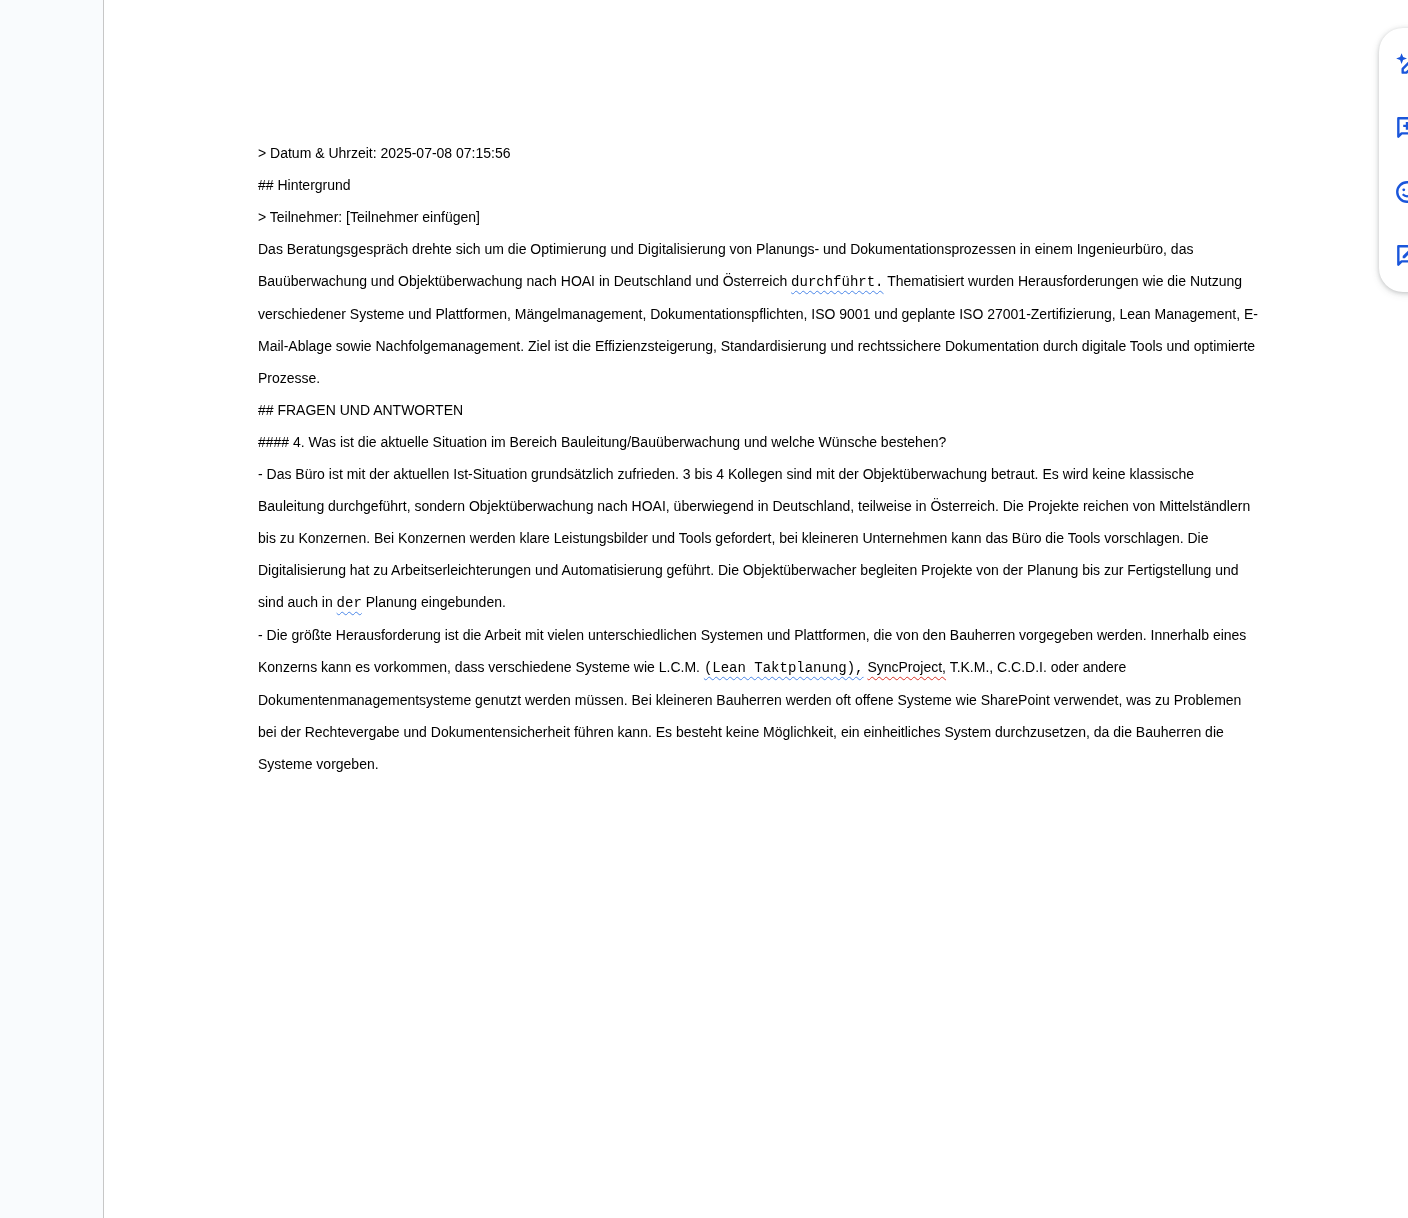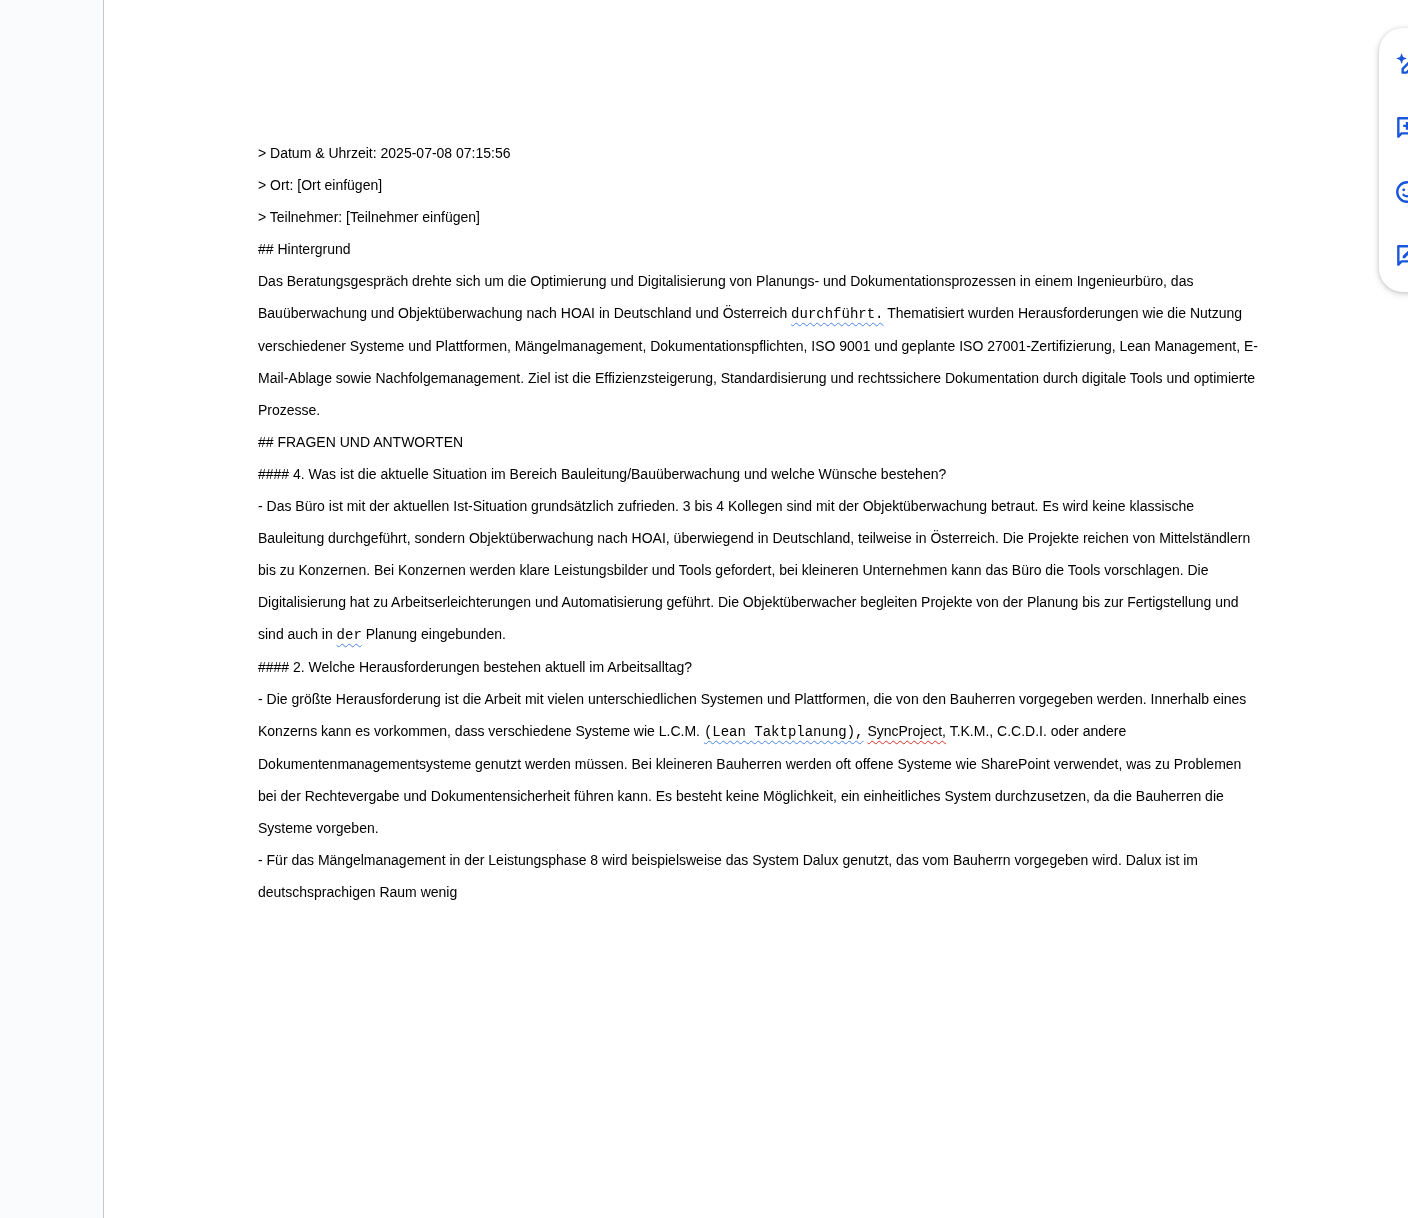--- a/index.html
+++ b/index.html
@@ -82,35 +82,32 @@
   </style>
 </head>
 <body>
 
 <div class="left-gutter"></div>
 
 <div class="page"></div>
 
 <div class="doc-body">
   <p class="doc-line">&gt; Datum &amp; Uhrzeit:  2025-07-08 07:15:56</p>
-  <p class="doc-line">&gt; Ort: [Ort einfügen]</p>
+  <p class="doc-line">## Hintergrund</p>
+
   <p class="doc-line">&gt; Teilnehmer: [Teilnehmer einfügen]</p>
-
-  <p class="doc-line">## Hintergrund</p>
   <p class="doc-line"><span>Das Beratungsgespräch drehte sich um die Optimierung und Digitalisierung von Planungs- und Dokumentationsprozessen in einem Ingenieurbüro, das Bauüberwachung und Objektüberwachung nach HOAI in Deutschland und Österreich </span><span class="spell-blue">durchführt.</span><span> Thematisiert wurden Herausforderungen wie die Nutzung verschiedener Systeme und Plattformen, Mängelmanagement, Dokumentationspflichten, ISO 9001 und geplante ISO 27001-Zertifizierung, Lean Management, E-Mail-Ablage sowie Nachfolgemanagement. Ziel ist die Effizienzsteigerung, Standardisierung und rechtssichere Dokumentation durch digitale Tools und optimierte Prozesse.</span></p>
 
   <p class="doc-line">## FRAGEN UND ANTWORTEN</p>
 
   <p class="doc-line">#### 4. Was ist die aktuelle Situation im Bereich Bauleitung/Bauüberwachung und welche Wünsche bestehen?</p>
   <p class="doc-line"><span>- Das Büro ist mit der aktuellen Ist-Situation grundsätzlich zufrieden. 3 bis 4 Kollegen sind mit der Objektüberwachung betraut. Es wird keine klassische Bauleitung durchgeführt, sondern Objektüberwachung nach HOAI, überwiegend in Deutschland, teilweise in Österreich. Die Projekte reichen von Mittelständlern bis zu Konzernen. Bei Konzernen werden klare Leistungsbilder und Tools gefordert, bei kleineren Unternehmen kann das Büro die Tools vorschlagen. Die Digitalisierung hat zu Arbeitserleichterungen und Automatisierung geführt. Die Objektüberwacher begleiten Projekte von der Planung bis zur Fertigstellung und sind auch in </span><span class="spell-blue">der</span><span> Planung eingebunden.</span></p>
 
-  <p class="doc-line">#### 2. Welche Herausforderungen bestehen aktuell im Arbeitsalltag?</p>
   <p class="doc-line"><span>- Die größte Herausforderung ist die Arbeit mit vielen unterschiedlichen Systemen und Plattformen, die von den Bauherren vorgegeben werden. Innerhalb eines Konzerns kann es vorkommen, dass verschiedene Systeme wie L.C.M. </span><span class="spell-blue">(Lean Taktplanung),</span><span> </span><span class="spell-red">SyncProject,</span><span> T.K.M., C.C.D.I. oder andere Dokumentenmanagementsysteme genutzt werden müssen. Bei kleineren Bauherren werden oft offene Systeme wie SharePoint verwendet, was zu Problemen bei der Rechtevergabe und Dokumentensicherheit führen kann. Es besteht keine Möglichkeit, ein einheitliches System durchzusetzen, da die Bauherren die Systeme vorgeben.</span></p>
 
-  <p class="doc-line">- Für das Mängelmanagement in der Leistungsphase 8 wird beispielsweise das System Dalux genutzt, das vom Bauherrn vorgegeben wird. Dalux ist im deutschsprachigen Raum wenig</p>
 </div>
 
 <div class="side-panel">
   <div class="side-btn" style="top:22px;" title="Ask Gemini">
     <svg viewBox="0 0 24 24">
       <path d="M7 2 L8.4 5.6 L12 7 L8.4 8.4 L7 12 L5.6 8.4 L2 7 L5.6 5.6 Z" fill="#1a56db"></path>
       <path d="M8 20 L8 16.5 L16 8.5 L19.5 12 L11.5 20 Z" fill="none" stroke="#1a56db" stroke-width="2.2" stroke-linejoin="round"></path>
     </svg>
   </div>
   <div class="side-btn" style="top:86px;" title="Add comment">

